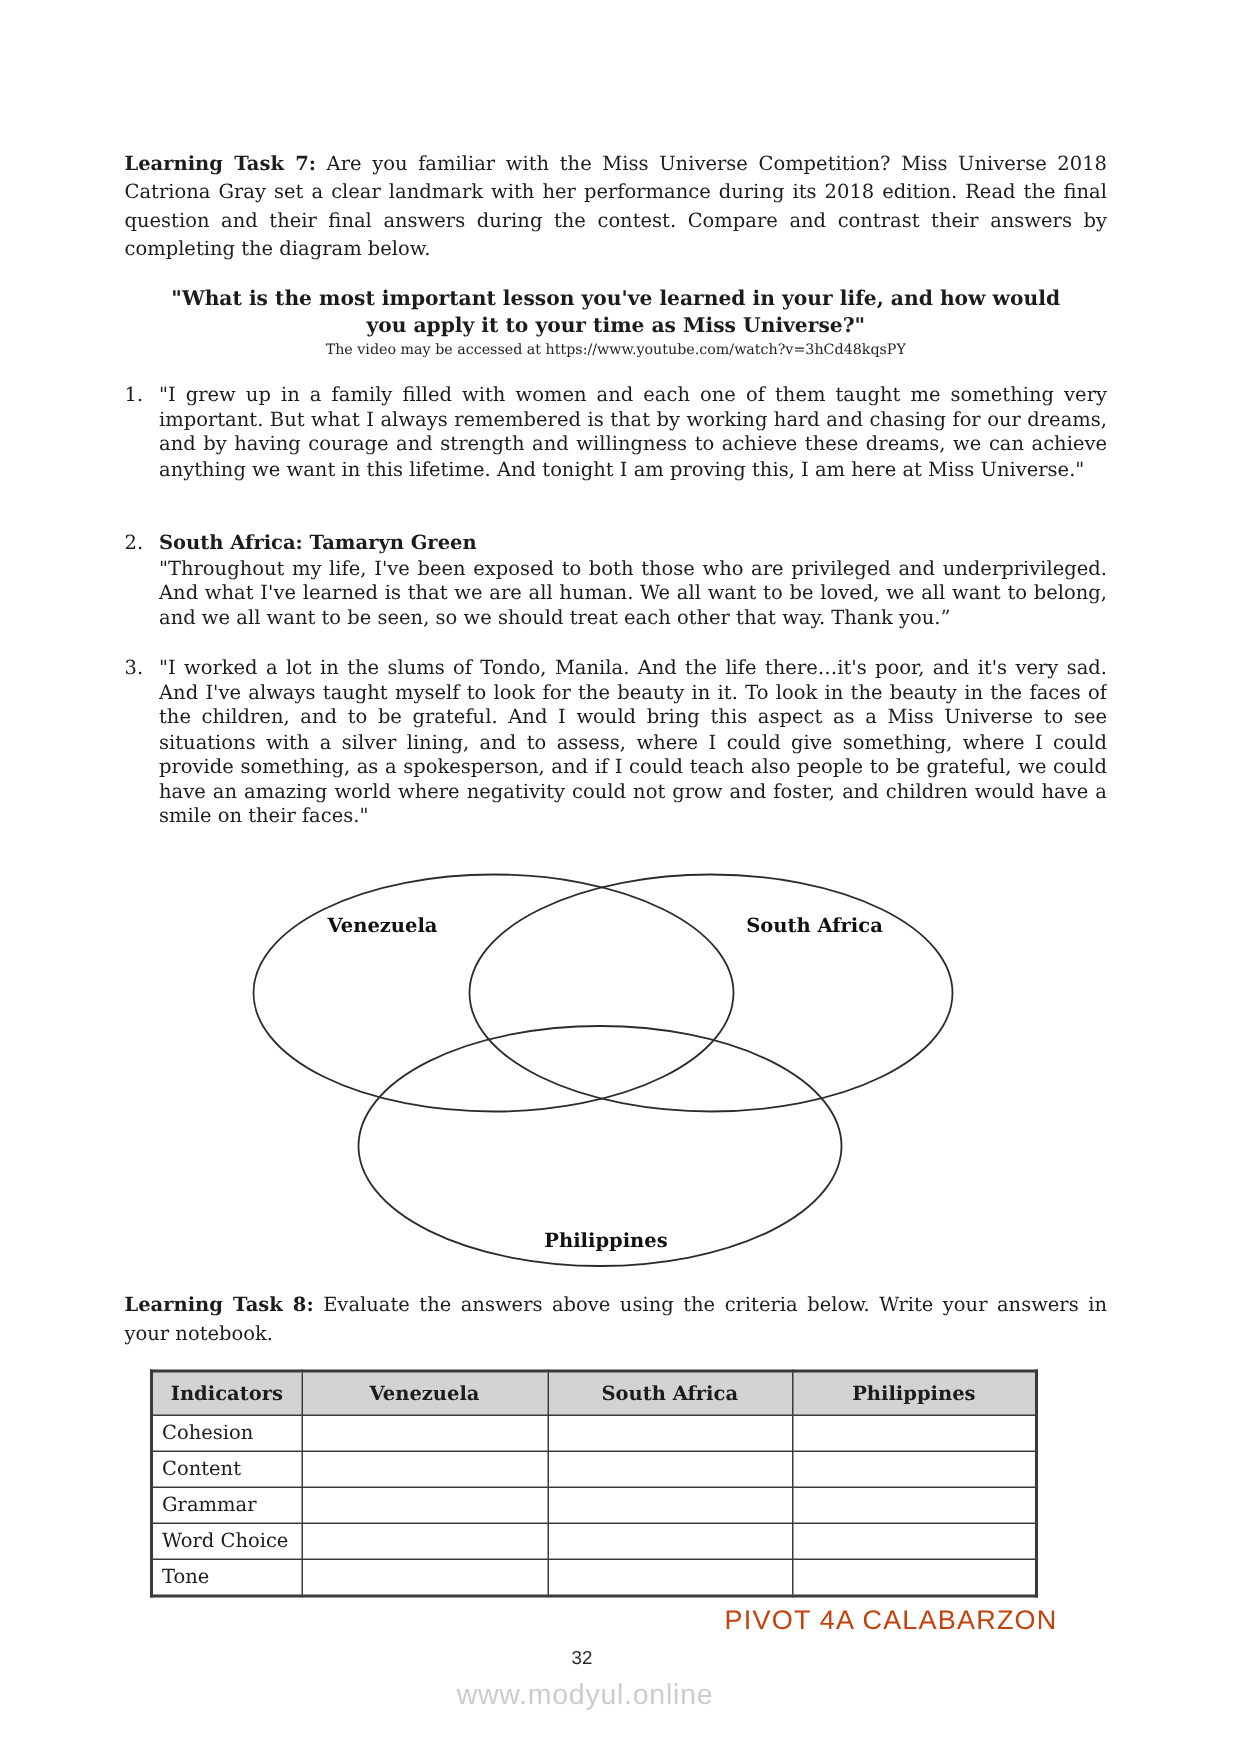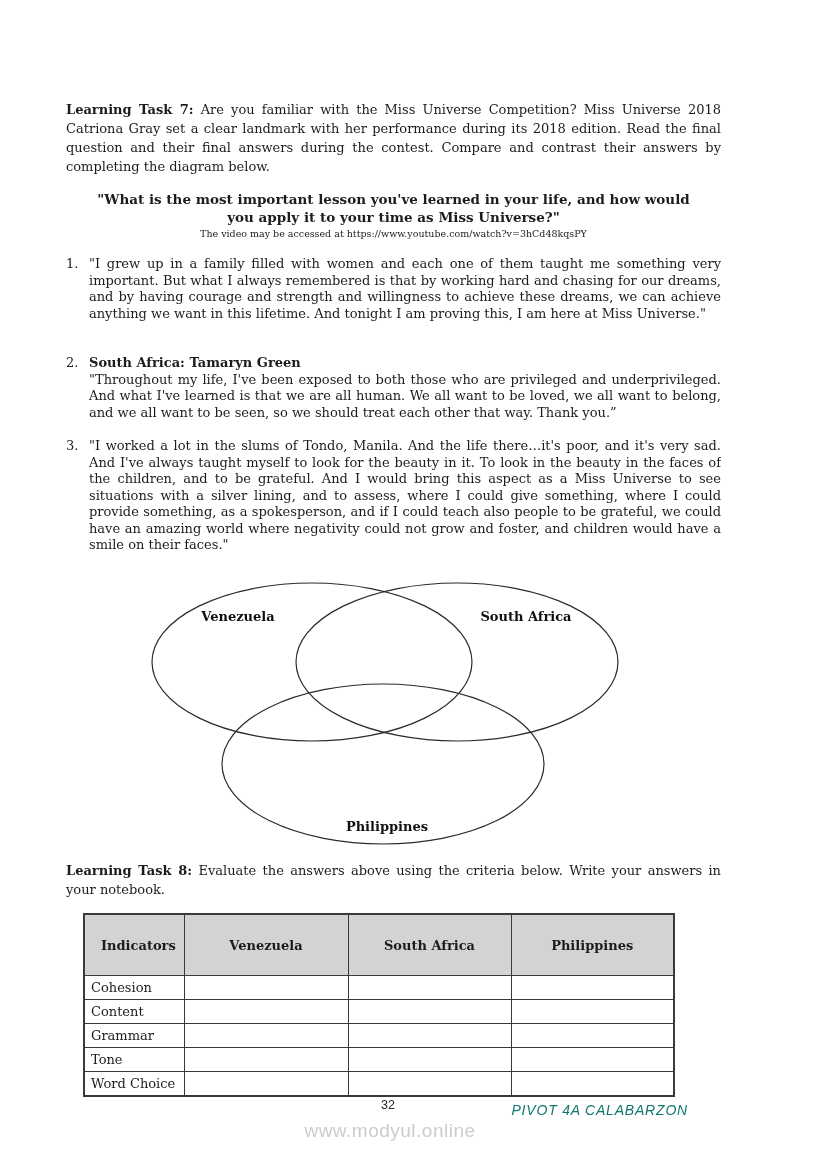--- a/index.html
+++ b/index.html
@@ -4,21 +4,21 @@
 <style>
   html,body{margin:0;padding:0;background:#ffffff;}
   .page{
     position:relative;
     width:826px;height:1169px;
     background:#ffffff;
     font-family:"DejaVu Serif","Liberation Serif",serif;
     color:#1c1c1c;
     overflow:hidden;
   }
-  .content{position:absolute;left:66px;top:87px;width:655px;}
+  .content{position:absolute;left:83px;top:87px;width:655px;}
 
   .para{font-size:13px;line-height:19px;text-align:justify;overflow:hidden;}
   .para .task-label{font-weight:bold;}
   .p-task7{height:77px;}
   .p-task8{height:39px;margin-top:11px;}
 
   .question{
     margin-top:13px;height:37px;overflow:hidden;
     font-weight:bold;font-size:13.5px;line-height:18px;
     text-align:center;padding:0 26px;
@@ -43,31 +43,31 @@
     font-size:13px;font-weight:bold;fill:#111;text-anchor:middle;
   }
 
   table.criteria{
     margin:9px 0 0 17px;width:590px;
     border-collapse:collapse;table-layout:fixed;
     font-size:13px;border:2px solid #3a3a3a;
   }
   table.criteria th{
     background:#d3d3d3;border:1px solid #3a3a3a;
-    font-weight:bold;height:28px;text-align:center;padding:16px;
+    font-weight:bold;height:28px;text-align:center;padding:0;
   }
   table.criteria td{
     border:1px solid #3a3a3a;height:23px;padding:0 6px;
     text-align:left;vertical-align:middle;background:#fff;
   }
 
   .brand{
     margin-top:5px;padding-right:33px;text-align:right;
     font-family:"Liberation Sans","DejaVu Sans",sans-serif;
-    font-style:italic;font-size:14px;letter-spacing:0.8px;color:#0f766e;
+    font-size:18px;letter-spacing:0.8px;color:#c2410c;
   }
   .page-number{
     position:absolute;top:1098px;left:0;width:826px;
     text-align:center;transform:translateX(-25px);
     font-family:"Liberation Sans","DejaVu Sans",sans-serif;
     font-size:12.5px;color:#2a2a2a;
   }
   .watermark{
     position:absolute;top:1120px;left:0;width:780px;
     text-align:center;
@@ -154,27 +154,27 @@
           <td></td>
           <td></td>
         </tr>
         <tr>
           <td>Grammar</td>
           <td></td>
           <td></td>
           <td></td>
         </tr>
         <tr>
-          <td>Tone</td>
+          <td>Word Choice</td>
           <td></td>
           <td></td>
           <td></td>
         </tr>
         <tr>
-          <td>Word Choice</td>
+          <td>Tone</td>
           <td></td>
           <td></td>
           <td></td>
         </tr>
       </tbody>
     </table>
 
     <div class="brand">PIVOT 4A CALABARZON</div>
 
   </div>

